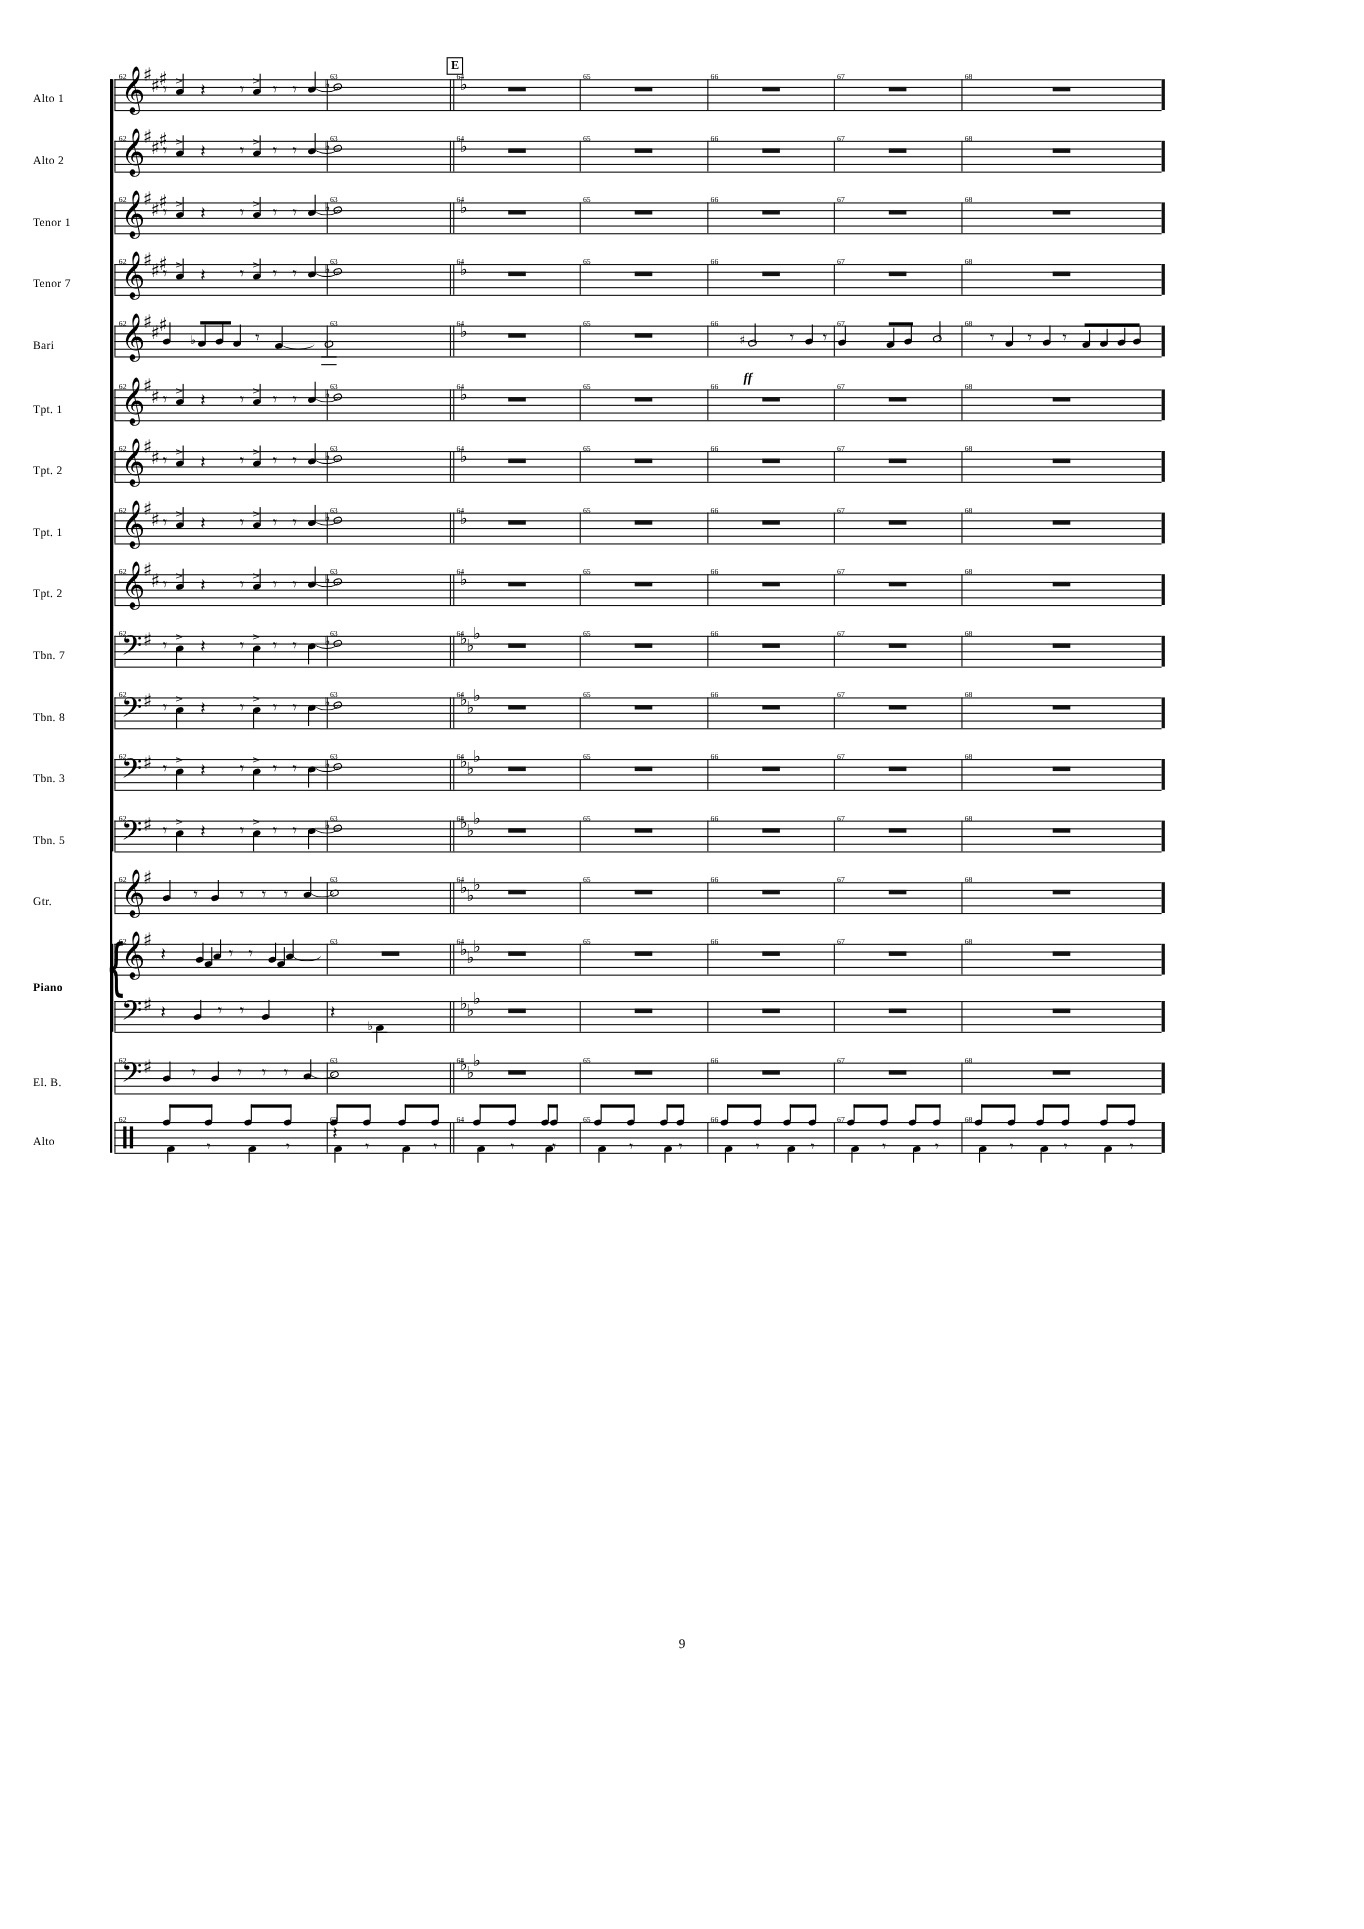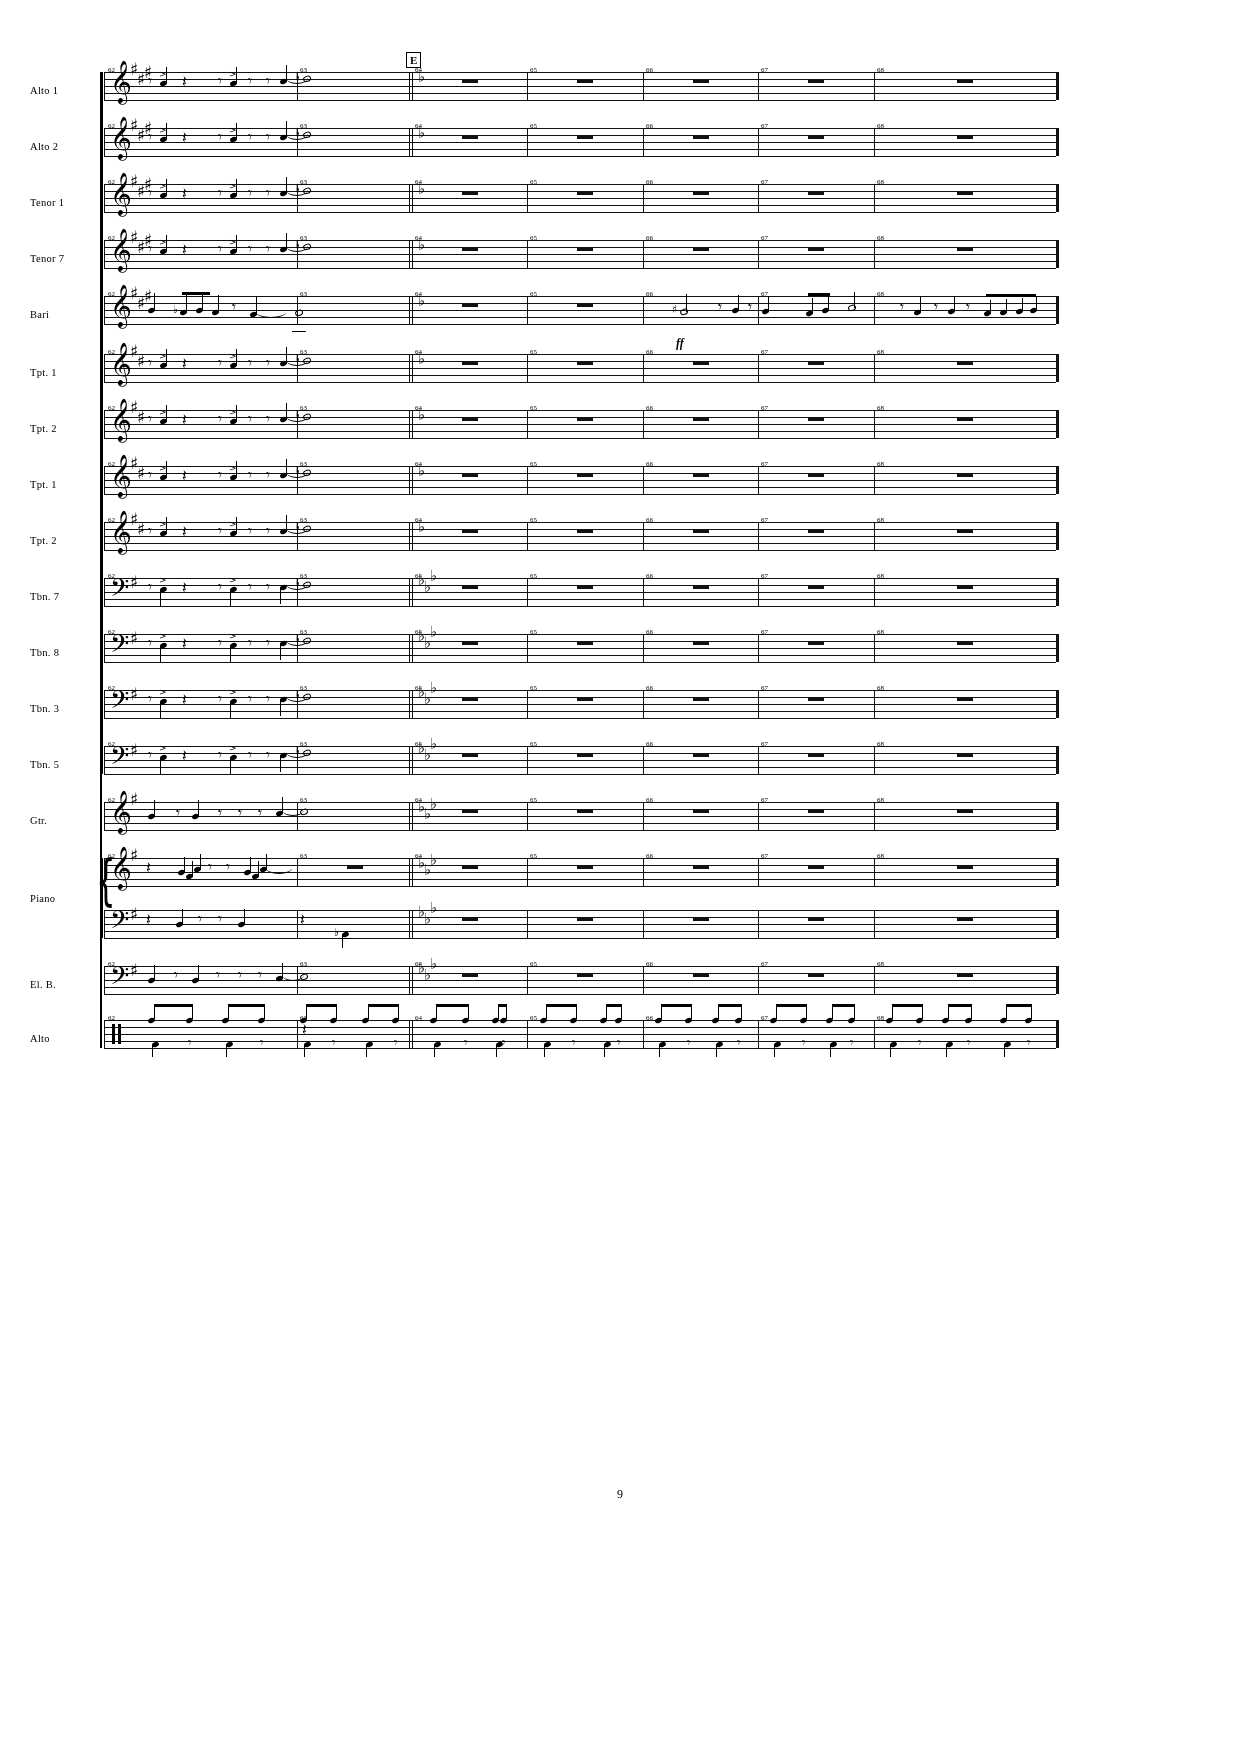--- a/index.html
+++ b/index.html
@@ -359,21 +359,21 @@
       <div class="instr-label" style="left:30px; width:66px; top:309px;">Bari</div>
       <div class="instr-label" style="left:30px; width:66px; top:367px;">Tpt. 1</div>
       <div class="instr-label" style="left:30px; width:66px; top:423px;">Tpt. 2</div>
       <div class="instr-label" style="left:30px; width:66px; top:479px;">Tpt. 1</div>
       <div class="instr-label" style="left:30px; width:66px; top:535px;">Tpt. 2</div>
       <div class="instr-label" style="left:30px; width:66px; top:591px;">Tbn. 7</div>
       <div class="instr-label" style="left:30px; width:66px; top:647px;">Tbn. 8</div>
       <div class="instr-label" style="left:30px; width:66px; top:703px;">Tbn. 3</div>
       <div class="instr-label" style="left:30px; width:66px; top:759px;">Tbn. 5</div>
       <div class="instr-label" style="left:30px; width:66px; top:815px;">Gtr.</div>
-      <div class="instr-label" style="left:30px; width:66px; top:893px;">Piano</div>
+      <div class="instr-label" style="left:30px; width:66px; top:893px;font-weight:bold;">Piano</div>
       <div class="instr-label" style="left:30px; width:66px; top:979px;">El. B.</div>
       <div class="instr-label" style="left:30px; width:66px; top:1033px;">Alto</div>
       <div class="sys-brace" style="left:100px; top:72px; width:3px; height:360px;"></div>
       <div class="sys-brace" style="left:100px; top:354px; width:3px; height:420px;"></div>
       <div class="sys-brace" style="left:100px; top:858px; width:3px; height:80px;"></div>
       <div class="sys-brace" style="left:100px; top:72px; width:1.5px; height:976px;"></div>
       <div class="glyph" style="left:88px; top:852px; font-size:56px; transform:scaleX(0.55);">{</div>
       <div class="barline" style="left:297px; top:72px; height:28px;"></div>
       <div class="barline" style="left:412px; top:72px; height:28px;"></div>
       <div class="barline" style="left:527px; top:72px; height:28px;"></div>

